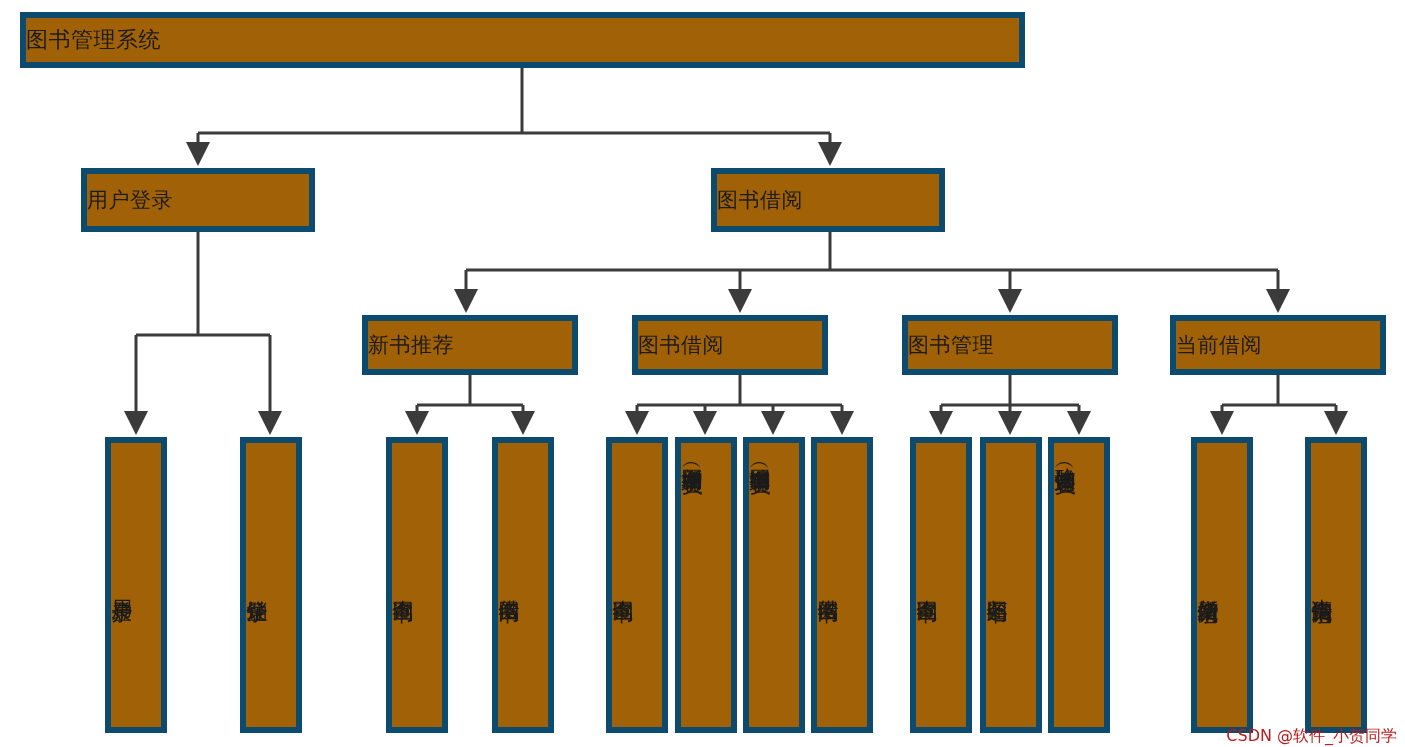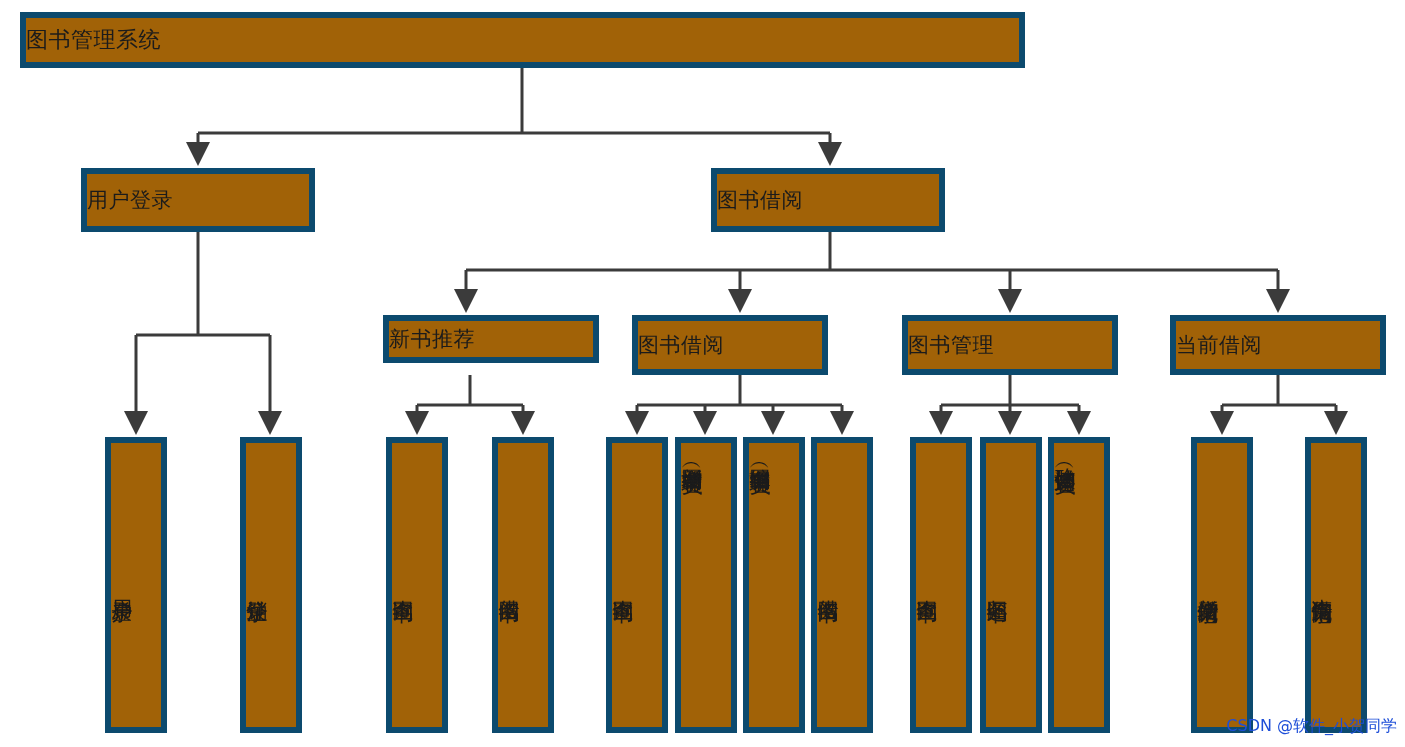--- a/index.html
+++ b/index.html
@@ -64,23 +64,23 @@
     letter-spacing: 1px;
     white-space: nowrap;
   }
   .node.vert.center-text {
     align-items: center;
     padding-top: 0;
   }
   .watermark {
     position: absolute;
     right: 8px;
-    bottom: 10px;
+    bottom: 0;
     font-size: 16px;
-    color: #1d4ed8;
+    color: #b91c1c;
     z-index: 3;
     white-space: nowrap;
     font-family: "DejaVu Sans", "Liberation Sans", sans-serif;
   }
 </style>
 </head>
 <body>
 
 <div id="canvas">
 
@@ -138,21 +138,21 @@
     <span class="label">图书管理系统</span>
   </div>
 
   <div class="node horiz" style="left:81px; top:168px; width:234px; height:64px;">
     <span class="label">用户登录</span>
   </div>
   <div class="node horiz" style="left:711px; top:168px; width:234px; height:64px;">
     <span class="label">图书借阅</span>
   </div>
 
-  <div class="node horiz" style="left:362px; top:315px; width:216px; height:48px;margin-left:21px;">
+  <div class="node horiz" style="left:362px; top:315px; width:216px; height:60px;">
     <span class="label">新书推荐</span>
   </div>
   <div class="node horiz" style="left:632px; top:315px; width:196px; height:60px;">
     <span class="label">图书借阅</span>
   </div>
   <div class="node horiz" style="left:902px; top:315px; width:216px; height:60px;">
     <span class="label">图书管理</span>
   </div>
   <div class="node horiz" style="left:1170px; top:315px; width:216px; height:60px;">
     <span class="label">当前借阅</span>

